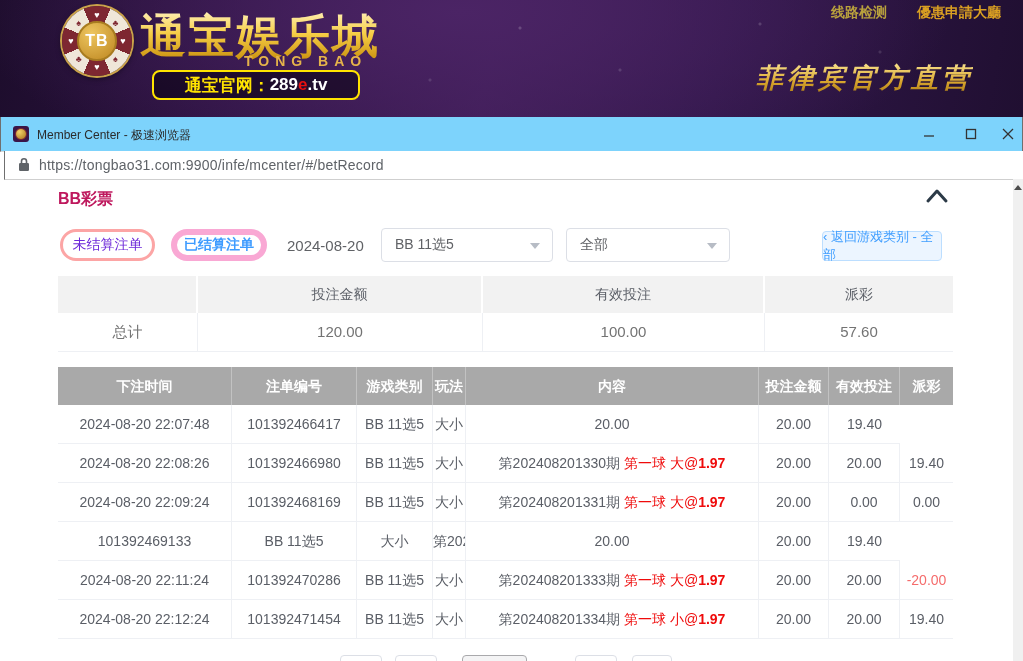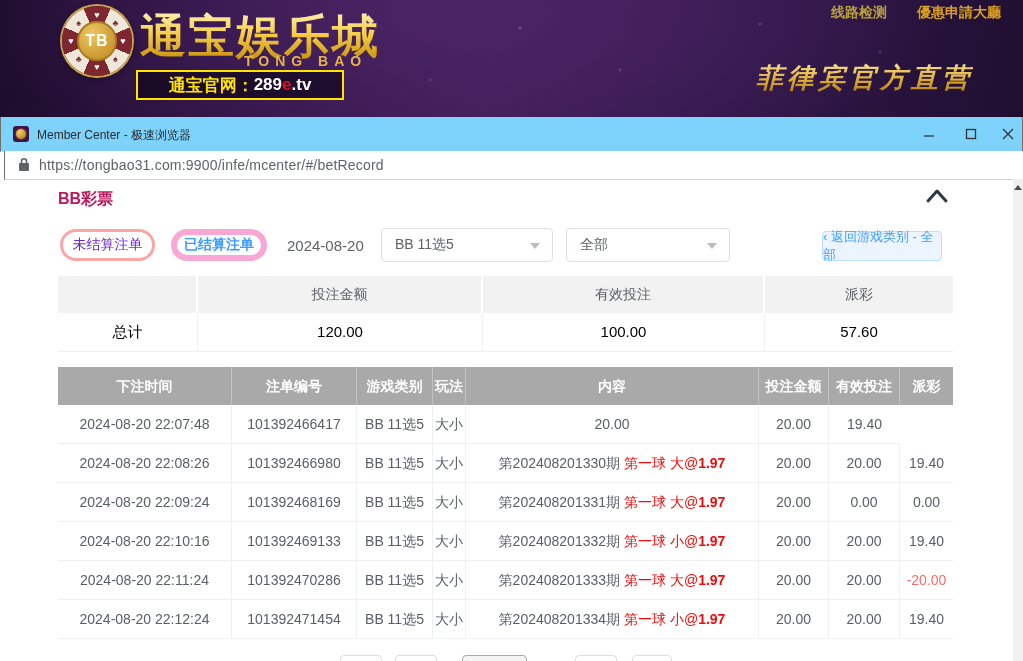--- a/index.html
+++ b/index.html
@@ -26,22 +26,22 @@
     border:2px solid #a87c20;display:flex;align-items:center;justify-content:center;
     color:#fff;font-weight:bold;font-size:16px;letter-spacing:1px;z-index:2;}
   .suit{position:absolute;left:50%;top:50%;width:12px;height:12px;margin:-6px 0 0 -6px;
     font-size:9px;line-height:12px;text-align:center;color:#fff;z-index:1;}
   .logo-main{position:absolute;left:140px;top:6px;font-family:"DejaVu Serif","Liberation Serif",serif;
     font-weight:bold;font-size:46px;letter-spacing:2px;
     background:linear-gradient(180deg,#fff2be 5%,#f6cd45 45%,#c28706 95%);
     -webkit-background-clip:text;background-clip:text;color:transparent;}
   .logo-sub{position:absolute;left:244px;top:53px;color:#e5b34a;font-weight:bold;
     font-size:14px;letter-spacing:6px;}
-  .official-badge{position:absolute;left:136px;top:70px;width:204px;height:26px;
-    border:2px solid #ffe400;border-radius:0;background:rgba(8,2,14,.55);
+  .official-badge{position:absolute;left:152px;top:70px;width:204px;height:26px;
+    border:2px solid #ffe400;border-radius:8px;background:rgba(8,2,14,.55);
     display:flex;align-items:center;justify-content:center;font-size:17px;font-weight:bold;}
   .official-badge .lbl{color:#ffe400;}
   .official-badge .w{color:#ffffff;}
   .official-badge .r{color:#e81010;}
   .top-links{position:absolute;right:22px;top:4px;font-size:14px;font-weight:bold;}
   .top-links .lk1{color:#b9a13d;margin-right:26px;}
   .top-links .lk2{color:#d99f22;}
   .top-links span{cursor:pointer;}
   .slogan{position:absolute;left:756px;top:60px;font-family:"DejaVu Serif","Liberation Serif",serif;
     font-style:italic;font-weight:bold;font-size:27px;letter-spacing:4px;
@@ -84,21 +84,21 @@
   .back-btn{position:absolute;left:822px;top:51px;width:120px;height:30px;background:#ecf5ff;
     border:1px solid #bcdeff;border-radius:4px;color:#409eff;font-size:13px;
     display:flex;align-items:center;justify-content:center;cursor:pointer;box-sizing:border-box;}
 
   
   .sum-table{position:absolute;left:58px;top:96px;width:895px;}
   .sum-head,.sum-row{display:grid;grid-template-columns:140px 285px 282px 188px;}
   .sum-head>div{background:#f2f2f2;height:37px;line-height:37px;text-align:center;
     font-size:14px;color:#5a5e66;border-right:2px solid #fff;}
   .sum-head>div:last-child{border-right:none;}
-  .sum-row>div{height:38px;line-height:38px;text-align:center;font-size:15px;color:#000000;
+  .sum-row>div{height:38px;line-height:38px;text-align:center;font-size:15px;color:#737373;
     border-right:1px solid #eef0f4;border-bottom:1px solid #eef0f4;background:#fff;}
   .sum-row>div:last-child{border-right:none;}
 
   
   .bet-table{position:absolute;left:58px;top:187px;width:895px;}
   .thead,.trow{display:grid;grid-template-columns:174px 125px 76px 33px 293px 70px 71px 53px;}
   .thead>div{background:#a9a9a9;color:#fff;font-weight:bold;font-size:14px;height:38px;
     line-height:38px;text-align:center;border-right:1px solid #c2c2c2;overflow:hidden;}
   .thead>div:last-child{border-right:none;}
   .trow>div{height:38px;line-height:38px;text-align:center;font-size:14px;color:#5a5e66;
@@ -261,21 +261,20 @@
     <div>BB 11选5</div>
     <div>大小</div>
     <div class="c-content">
       <span>第202408201331期</span><span class="red">第一球 大@</span><span class="red odds">1.97</span>
     </div>
     <div>20.00</div>
     <div>0.00</div>
     <div class="c-payout">0.00</div>
   </div>
         <div class="trow">
-    <div>2024-08-20 22:10:16</div>
     <div>101392469133</div>
     <div>BB 11选5</div>
     <div>大小</div>
     <div class="c-content">
       <span>第202408201332期</span><span class="red">第一球 小@</span><span class="red odds">1.97</span>
     </div>
     <div>20.00</div>
     <div>20.00</div>
     <div class="c-payout">19.40</div>
   </div>

